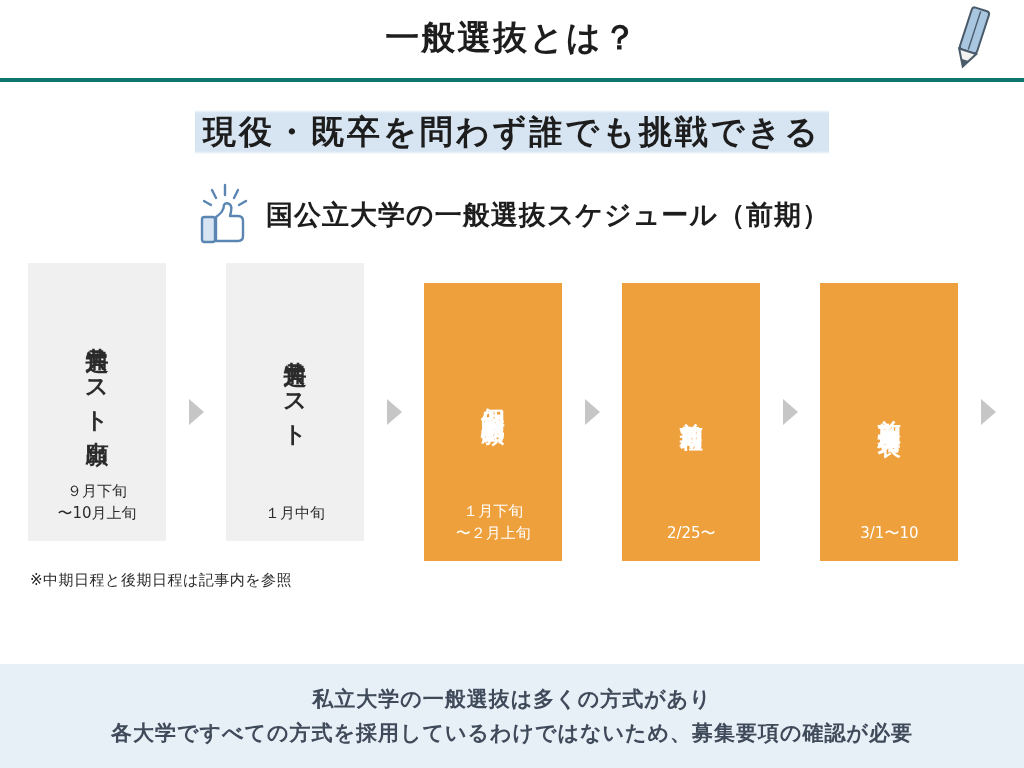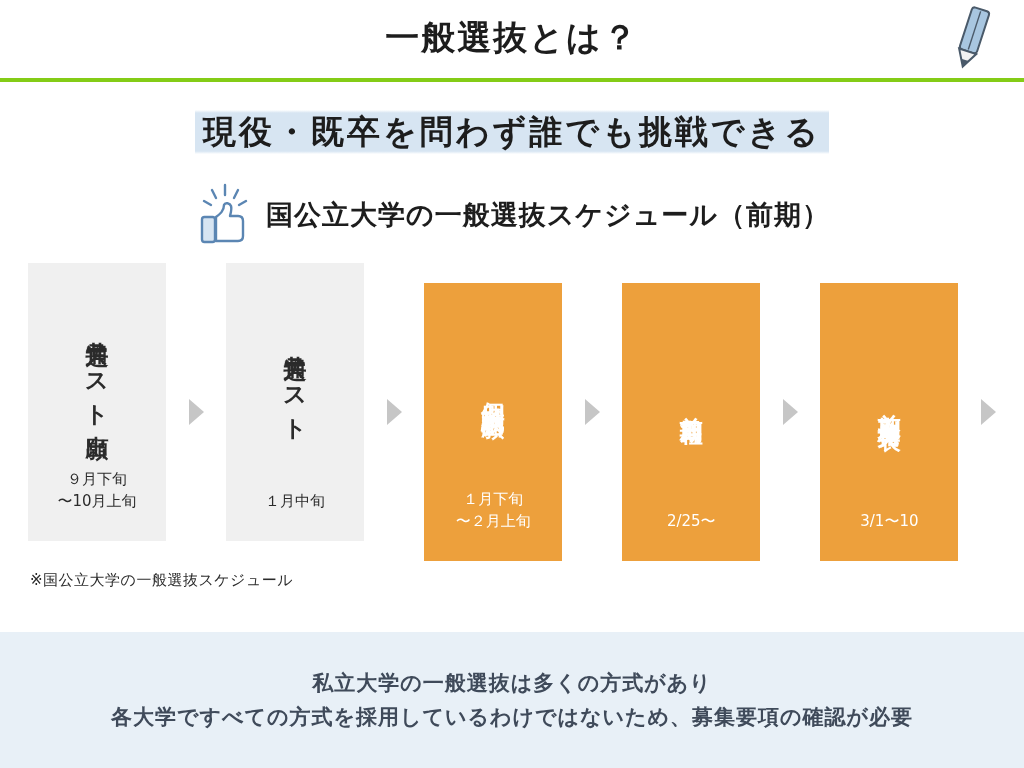--- a/index.html
+++ b/index.html
@@ -13,21 +13,21 @@
     font-family: "DejaVu Sans", "Liberation Sans", sans-serif;
     color: #2b2b2b;
     position: relative;
     overflow: hidden;
   }
 
   
   .title-block {
     position: relative;
     height: 78px;
-    border-bottom: 4px solid #84cc16;
+    border-bottom: 4px solid #0f766e;
   }
   .title-text {
     text-align: center;
     font-size: 34px;
     font-weight: bold;
     letter-spacing: 2px;
     line-height: 74px;
     color: #1d1d1d;
   }
   .pencil-icon {
@@ -108,21 +108,21 @@
     line-height: 1.25;
     padding-top: 14px;
   }
   .step.gray .step-label   { color: #2b2b2b; }
   .step.orange .step-label { color: #ffffff; }
 
   .step-date {
     font-size: 15px;
     line-height: 1.45;
     text-align: center;
-    padding-bottom: 28px;
+    padding-bottom: 16px;
     font-weight: normal;
   }
   .step.gray .step-date   { color: #2b2b2b; }
   .step.orange .step-date { color: #ffffff; }
 
   .arrow {
     align-self: center;
     width: 0;
     height: 0;
     border-top: 13px solid transparent;
@@ -139,21 +139,21 @@
     color: #2b2b2b;
     letter-spacing: 0.5px;
   }
 
   
   .footer {
     position: absolute;
     left: 0;
     right: 0;
     bottom: 0;
-    height: 136px;
+    height: 104px;
     background: #e8f0f7;
     display: flex;
     flex-direction: column;
     align-items: center;
     justify-content: center;
     gap: 6px;
   }
   .footer-line {
     font-size: 21px;
     font-weight: bold;
@@ -228,18 +228,18 @@
   <div class="step orange">
     <div class="step-label">前期合格発表</div>
     <div class="step-date">3/1〜10</div>
   </div>
 
   <div class="arrow"></div>
 
 
 </div>
 
-<div class="note">※国公立大学の一般選抜スケジュール</div>
+<div class="note">※中期日程と後期日程は記事内を参照</div>
 
 <div class="footer">
   <div class="footer-line">私立大学の一般選抜は多くの方式があり</div>
   <div class="footer-line">各大学ですべての方式を採用しているわけではないため、募集要項の確認が必要</div>
 </div>
 
 </body></html>

